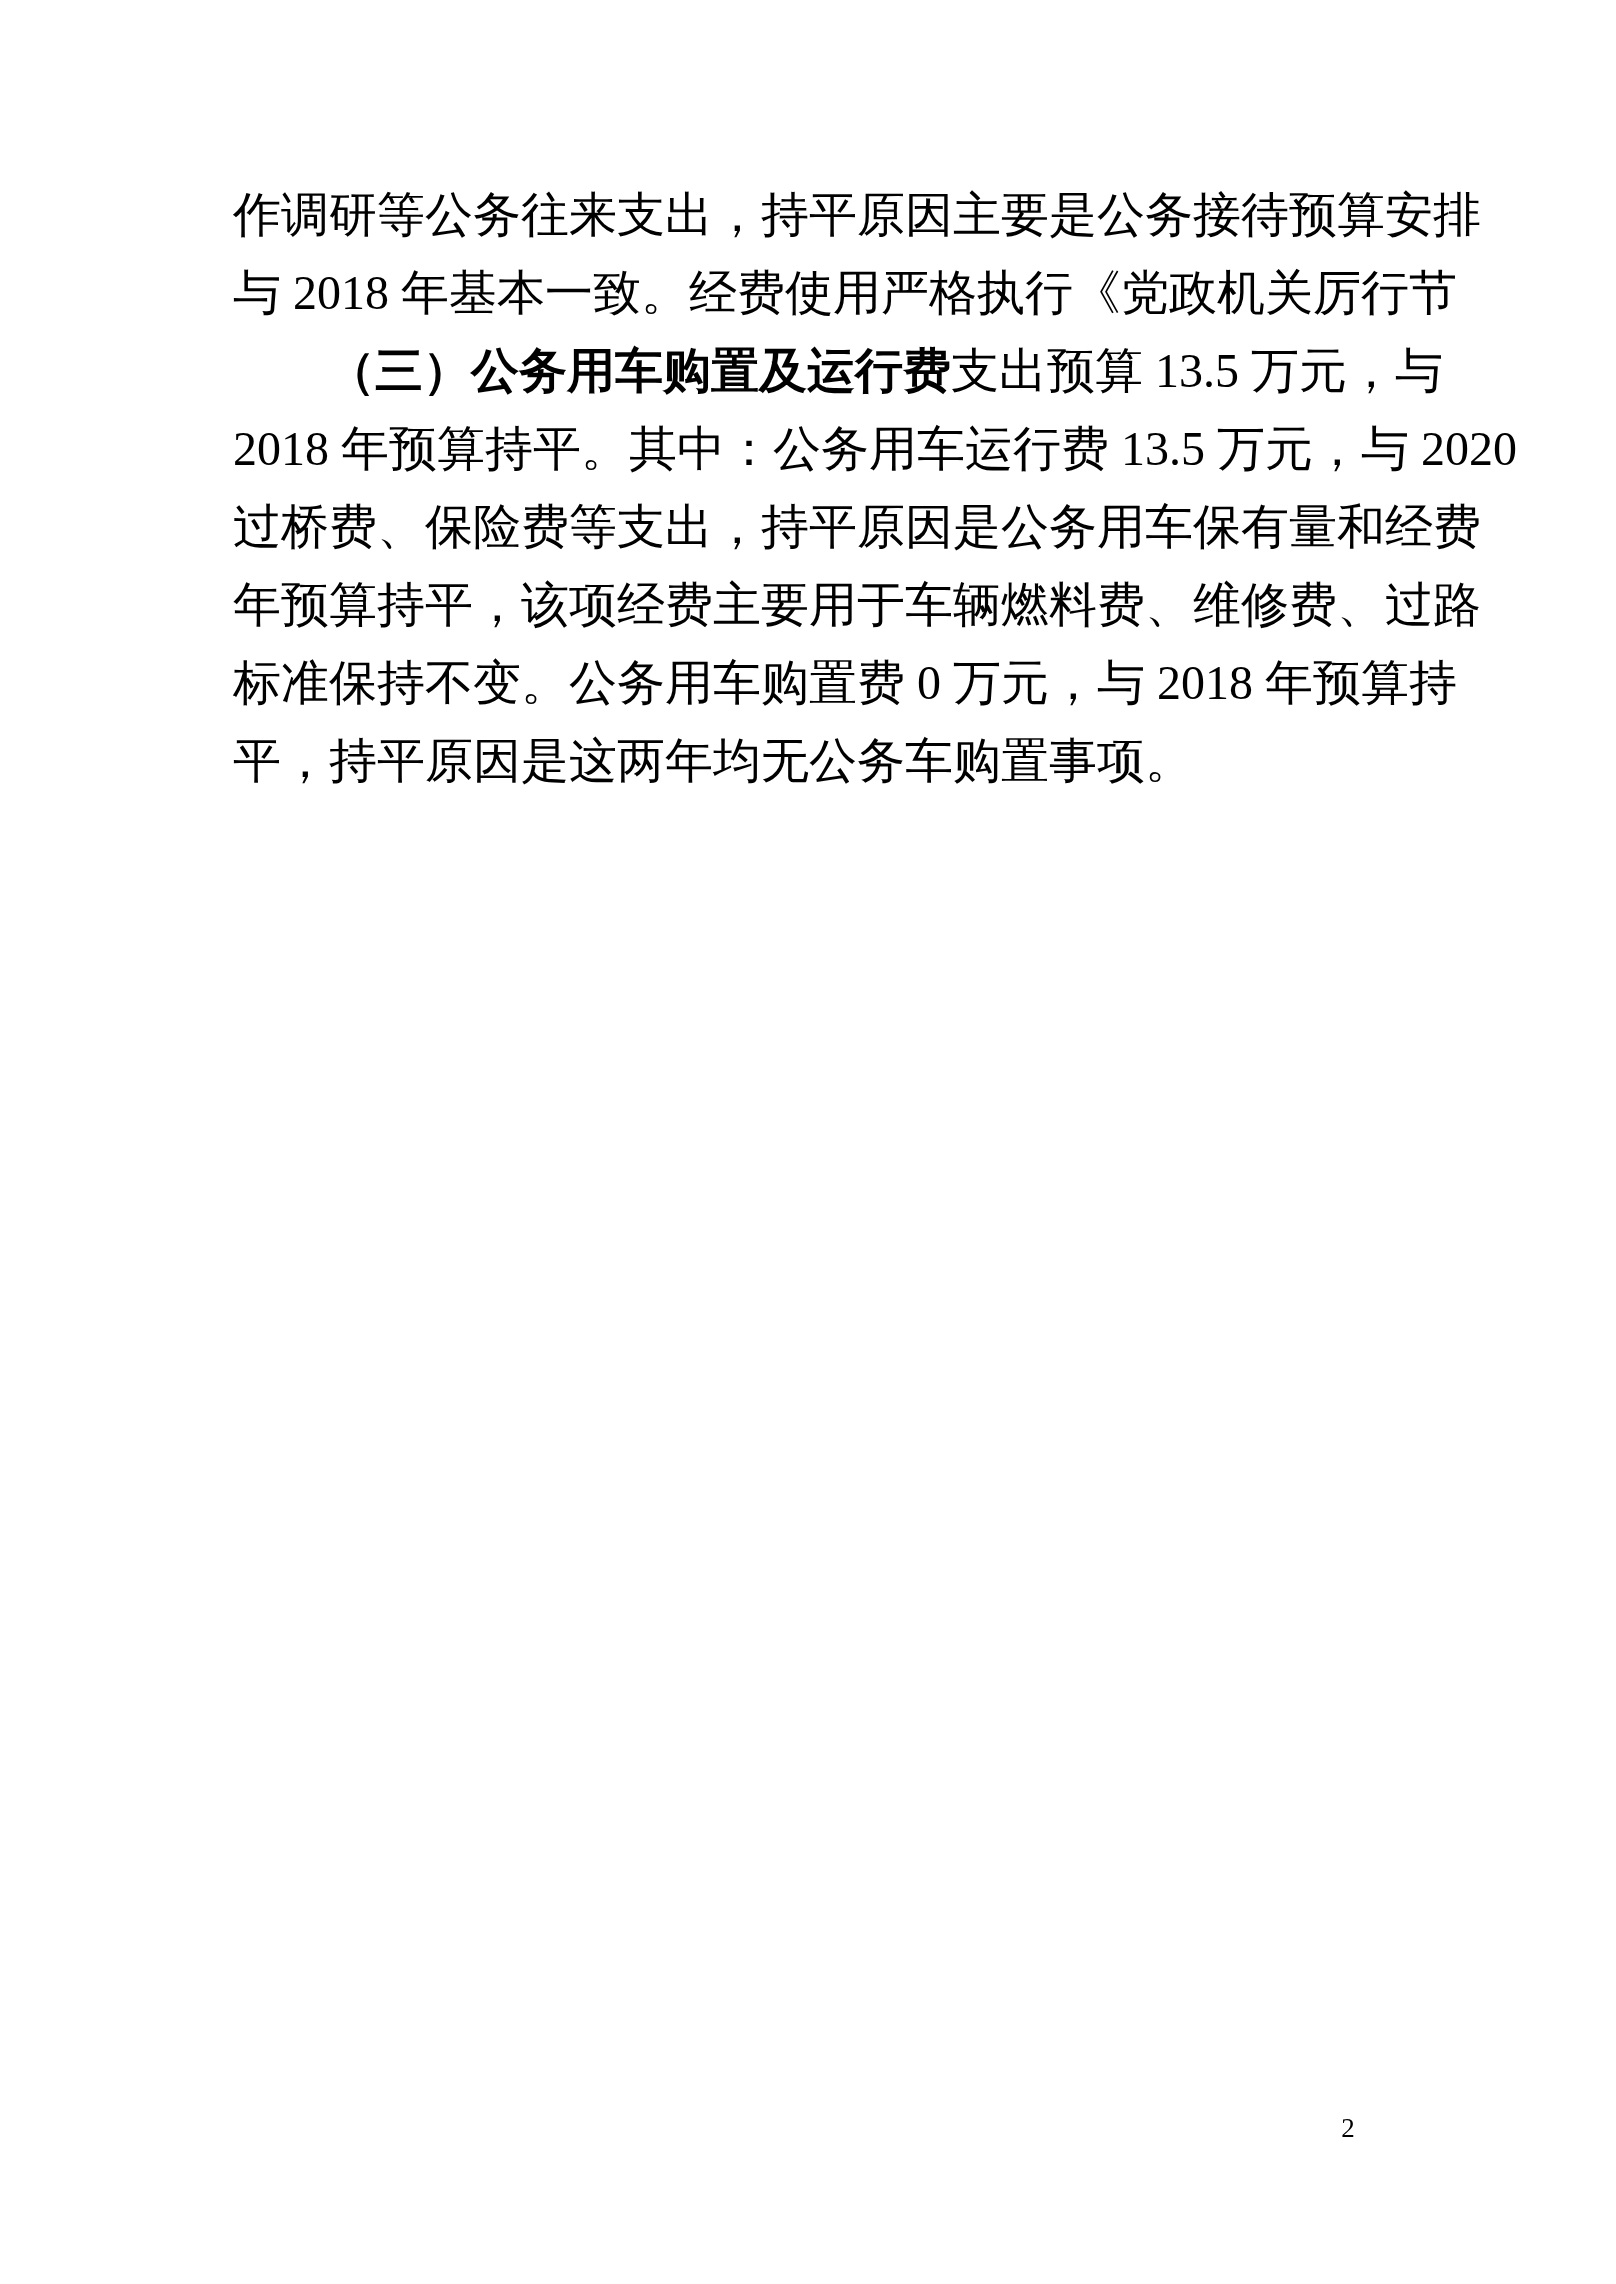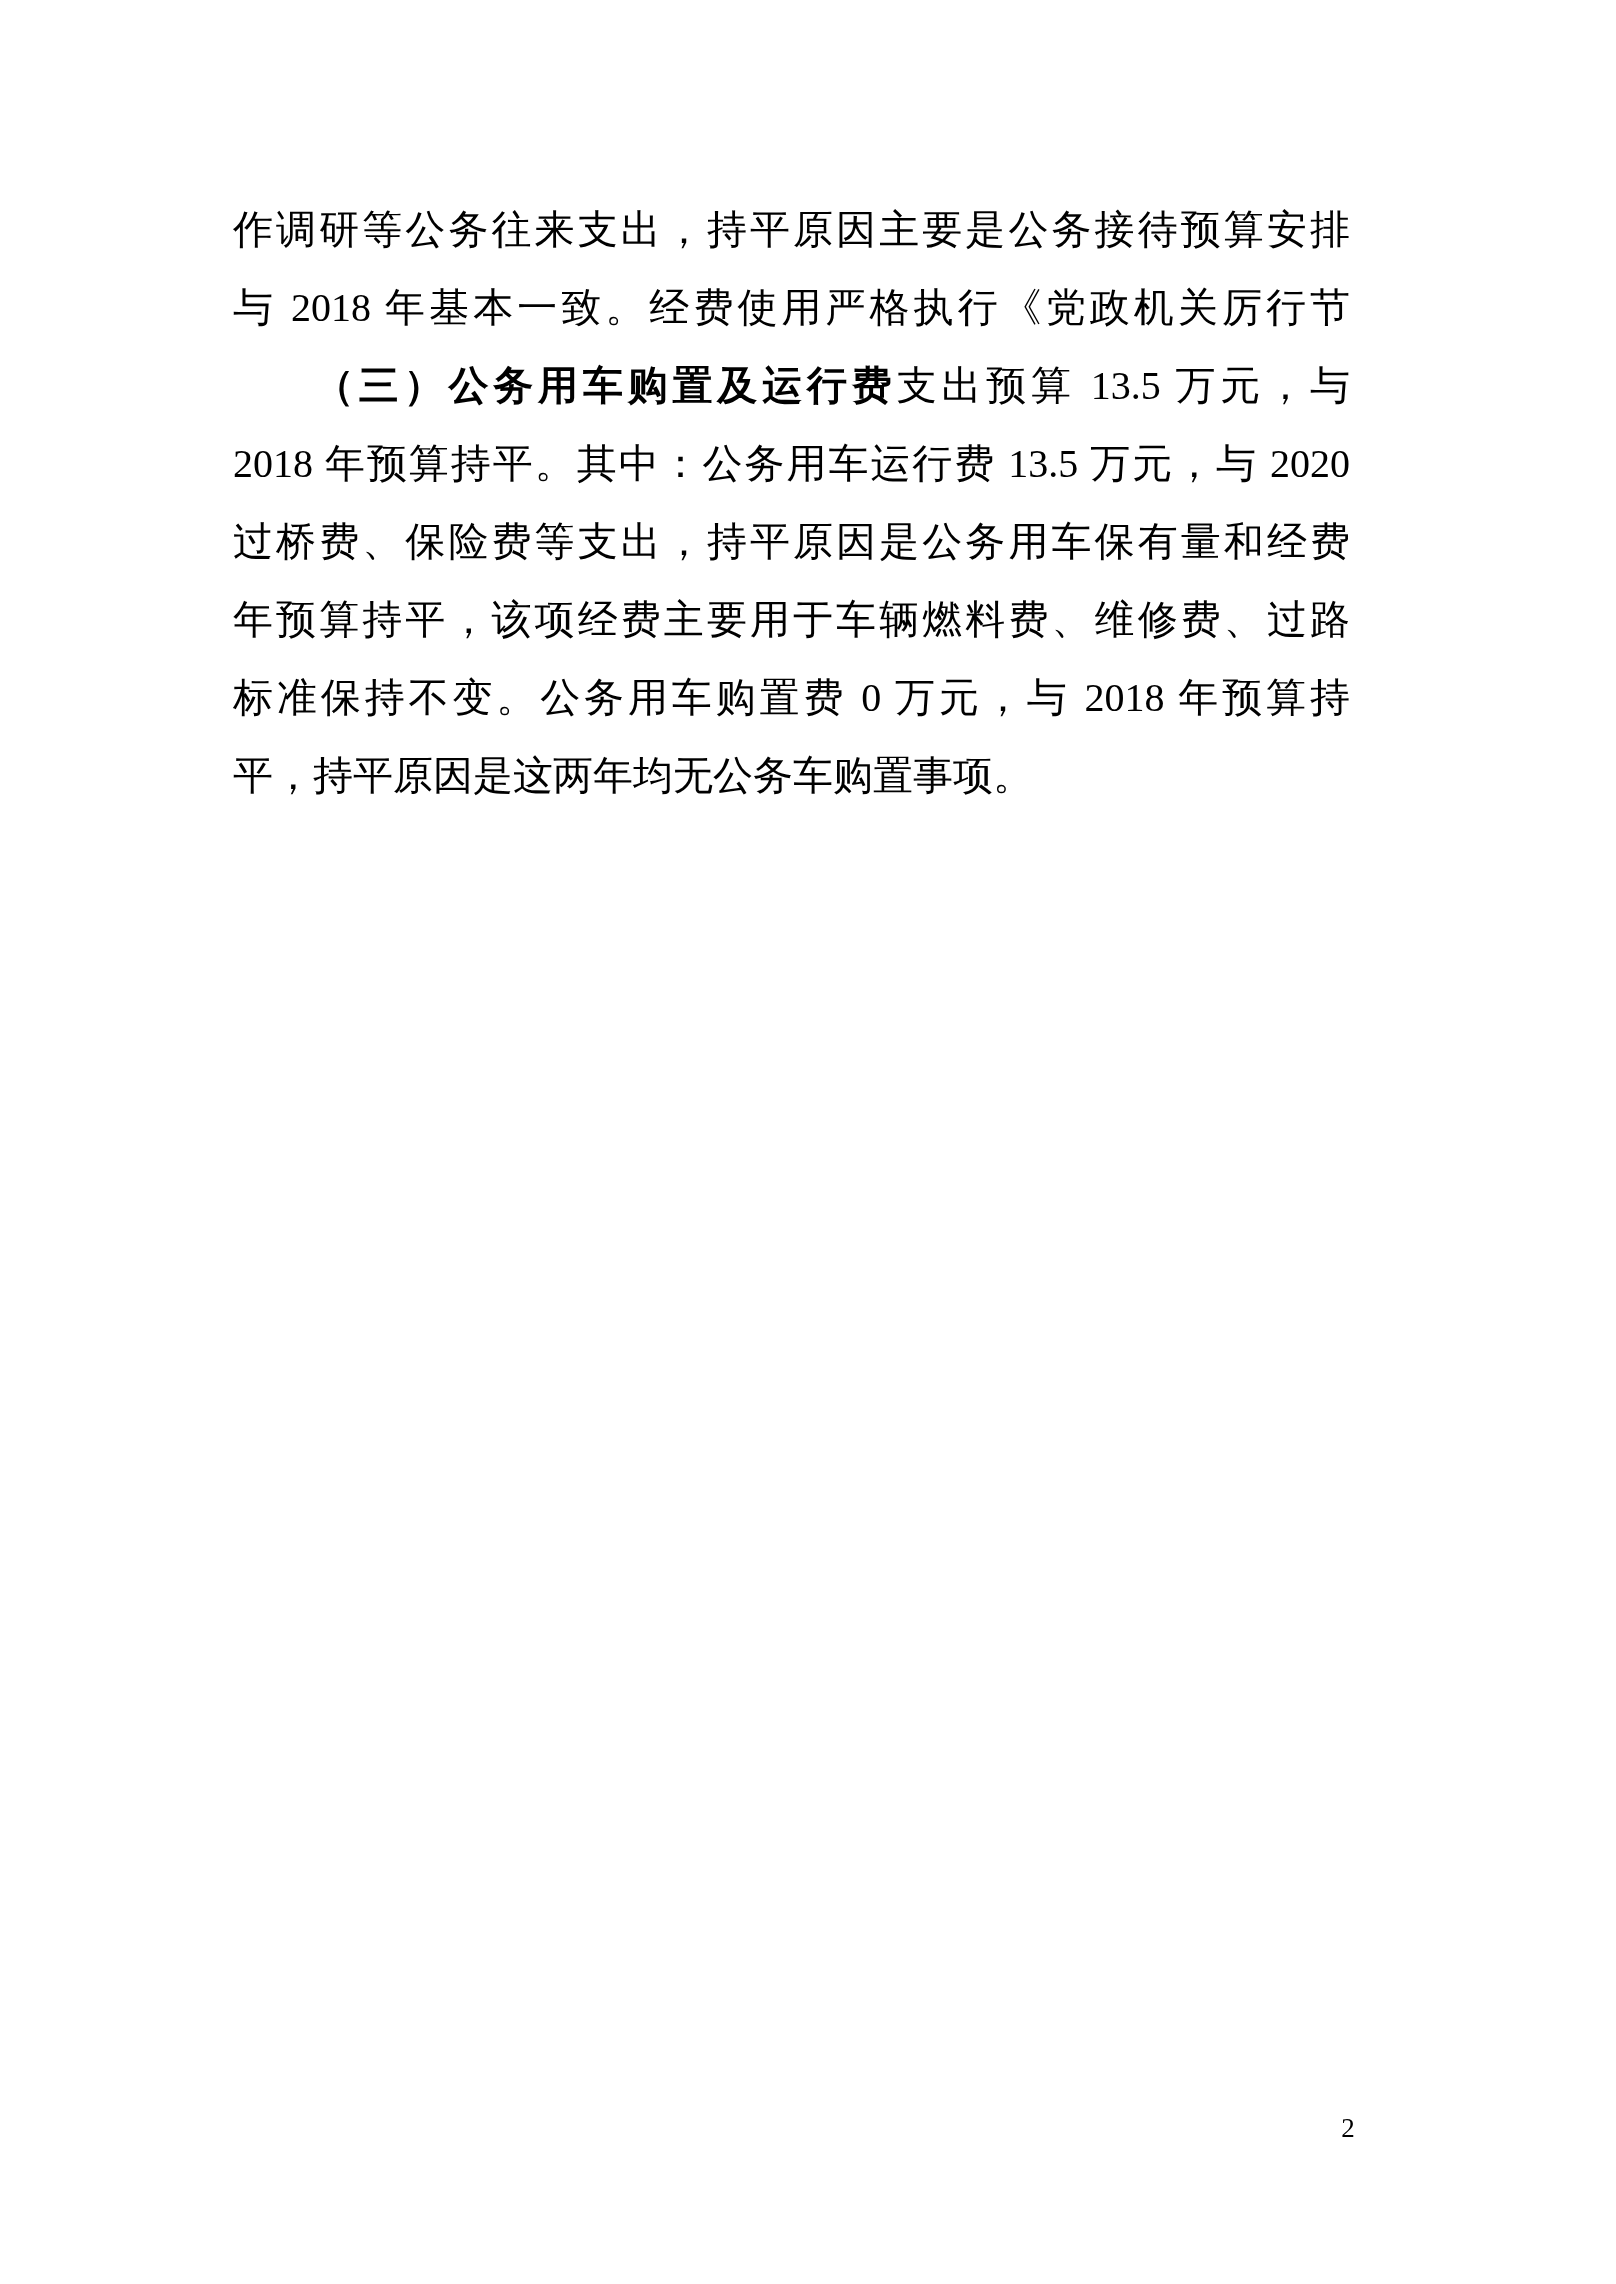--- a/index.html
+++ b/index.html
@@ -13,41 +13,42 @@
     color: #000000;
   }
   .page {
     position: absolute;
     inset: 0;
     background: #ffffff;
   }
   .text-block {
     position: absolute;
     left: 233px;
-    top: 191px;
+    top: 176px;
     width: 1117px;
-    font-size: 40px;
+    font-size: 48px;
     line-height: 78px;
     letter-spacing: 0;
   }
   .line {
     height: 78px;
     white-space: nowrap;
     text-align: justify;
     text-align-last: justify;
   }
   .line.last {
     text-align: justify;
     text-align-last: left;
   }
   .line.indent {
     text-indent: 81px;
   }
   .bold {
     font-weight: 700;
+    margin-left: 13px;
   }
   .page-number {
     position: absolute;
     left: 1335px;
     top: 2112px;
     width: 26px;
     font-size: 27px;
     line-height: 33px;
     text-align: center;
     color: #000000;

